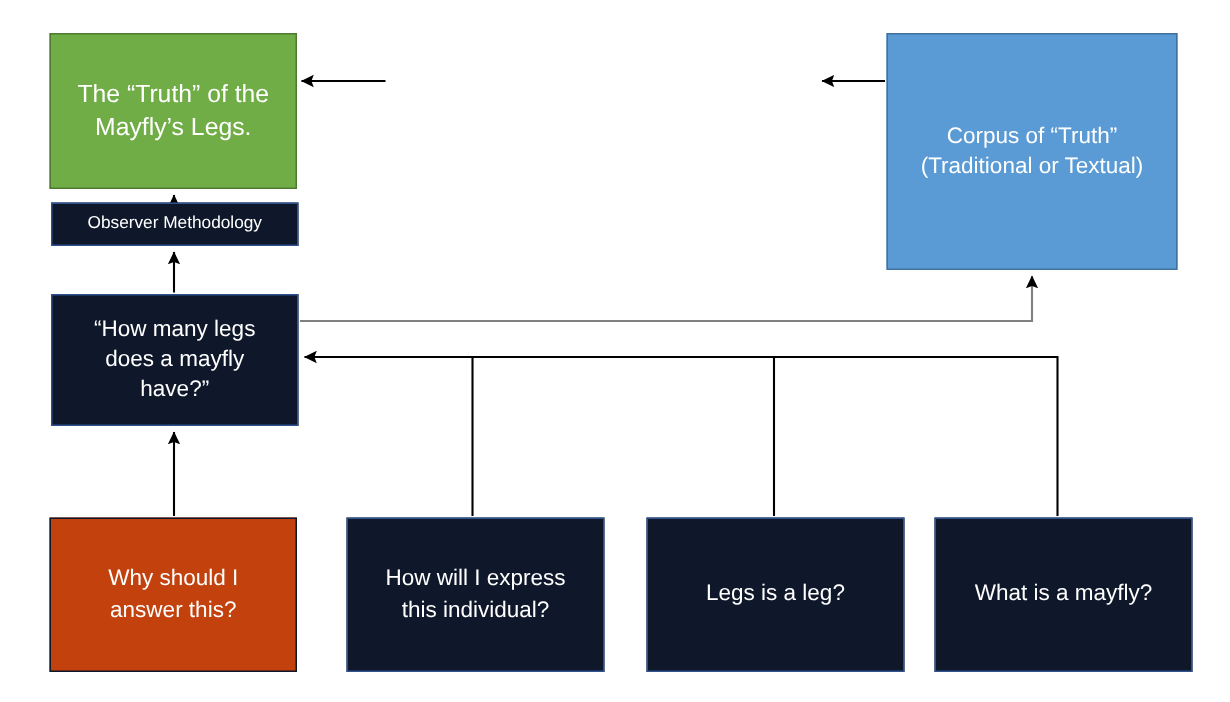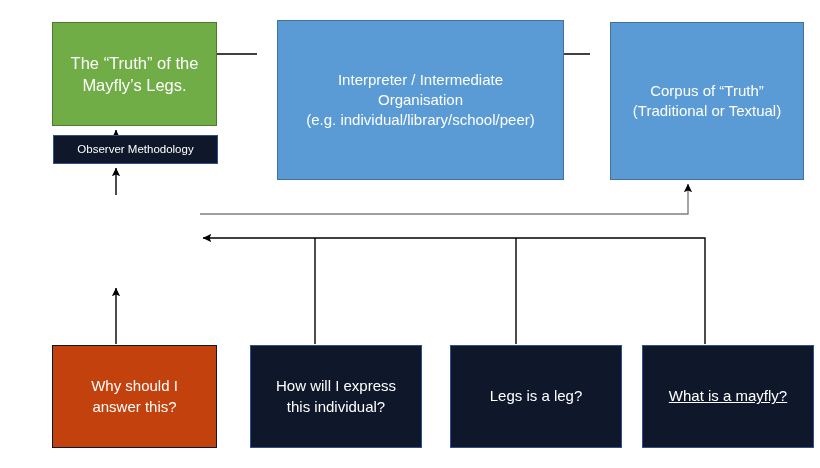--- a/index.html
+++ b/index.html
@@ -20,21 +20,20 @@
   .node {
     position: absolute;
     box-sizing: border-box;
     display: flex;
     align-items: center;
     justify-content: center;
     text-align: center;
     color: #ffffff;
     line-height: 1.35;
     z-index: 3;
-    margin-left: 19px;
   }
   .node .label {
     width: 100%;
     padding: 0 6px;
     box-sizing: border-box;
     white-space: pre-line;
   }
   
   .fill-green {
     background: #70AD47;
@@ -54,21 +53,21 @@
   }
   
   #node-truth        { left: 33px;  top: 22px;  width: 165px; height: 104px; font-size: 16.5px; }
   #node-interpreter  { left: 258px; top: 20px;  width: 287px; height: 160px; font-size: 15px; }
   #node-corpus       { left: 591px; top: 22px;  width: 194px; height: 158px; font-size: 15px; }
   #node-observer     { left: 34px;  top: 135px; width: 165px; height: 29px;  font-size: 11.5px; }
   #node-question     { left: 34px;  top: 196px; width: 165px; height: 88px;  font-size: 15px; }
   #node-why          { left: 33px;  top: 345px; width: 165px; height: 103px; font-size: 15px; }
   #node-numerically  { left: 231px; top: 345px; width: 172px; height: 103px; font-size: 15px; }
   #node-leg          { left: 431px; top: 345px; width: 172px; height: 103px; font-size: 15px; }
-  #node-mayfly       { left: 623px; top: 345px; width: 172px; height: 103px; font-size: 15px; text-decoration: underline; }
+  #node-mayfly       { left: 623px; top: 345px; width: 172px; height: 103px; font-size: 15px; }
 
   
   #connectors {
     position: absolute;
     left: 0;
     top: 0;
     width: 820px;
     height: 468px;
     z-index: 1;
   }
@@ -105,35 +104,35 @@
     <line x1="315" y1="344" x2="315" y2="238" stroke="#000000" stroke-width="1.4"></line>
 
     <line x1="516" y1="344" x2="516" y2="238" stroke="#000000" stroke-width="1.4"></line>
   </svg>
 
   <div class="node fill-green" id="node-truth">
     <span class="label">The “Truth” of the
 Mayfly’s Legs.</span>
   </div>
 
-  <div class="node fill-lightblue" id="node-interpreter">
-    <span class="label">Interpreter / Intermediate
-Organisation
-(e.g. individual/library/school/peer)</span>
-  </div>
 
   <div class="node fill-lightblue" id="node-corpus">
     <span class="label">Corpus of “Truth”
 (Traditional or Textual)</span>
   </div>
 
   <div class="node fill-darkblue" id="node-observer">
     <span class="label">Observer Methodology</span>
   </div>
 
+  <div class="node fill-darkblue" id="node-question">
+    <span class="label">“How many legs
+does a mayfly
+have?”</span>
+  </div>
 
   <div class="node fill-gray" id="node-why">
     <span class="label">Why should I
 answer this?</span>
   </div>
 
   <div class="node fill-darkblue" id="node-numerically">
     <span class="label">How will I express
 this individual?</span>
   </div>

